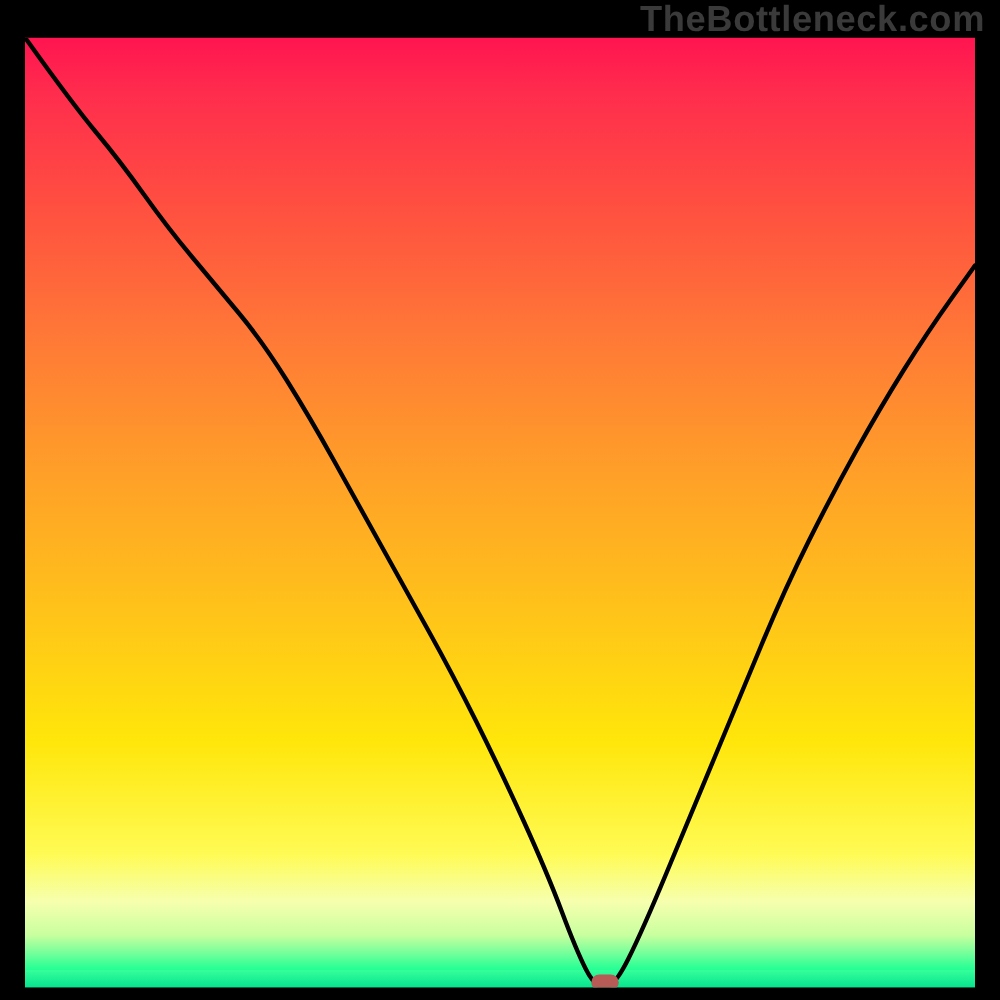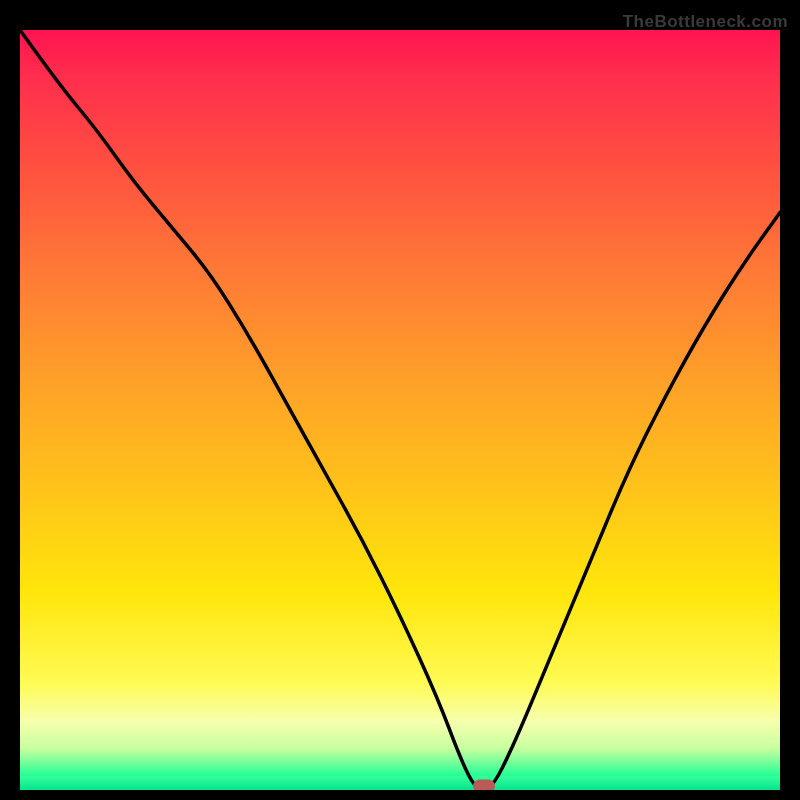--- a/index.html
+++ b/index.html
@@ -12,24 +12,24 @@
     font-family: Arial, Helvetica, sans-serif;
   }
   .frame {
     position: relative;
     width: 800px;
     height: 800px;
     background: #000;
   }
   .watermark {
     position: absolute;
-    top: 12px;
+    top: 0;
     right: 12px;
     color: #3a3a3a;
-    font-size: 17px;
+    font-size: 29px;
     font-weight: bold;
     letter-spacing: 0.5px;
     z-index: 10;
   }
   .plot-area {
     position: absolute;
     left: 20px;
     top: 30px;
     width: 760px;
     height: 760px;

